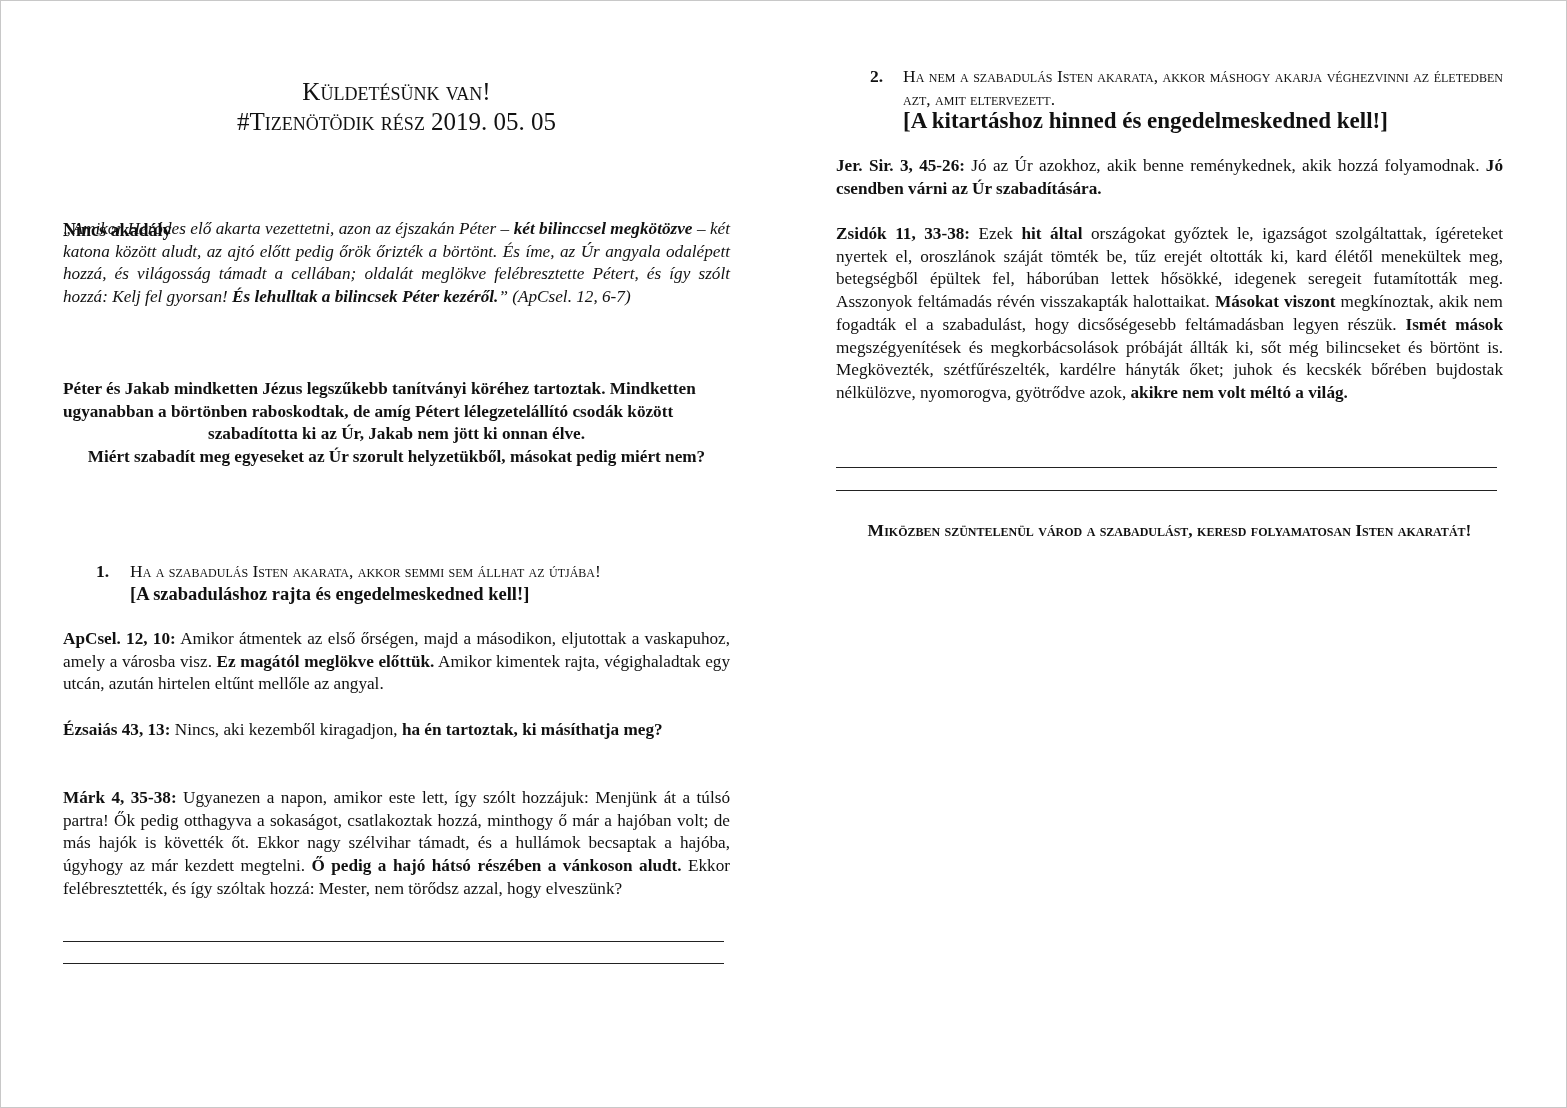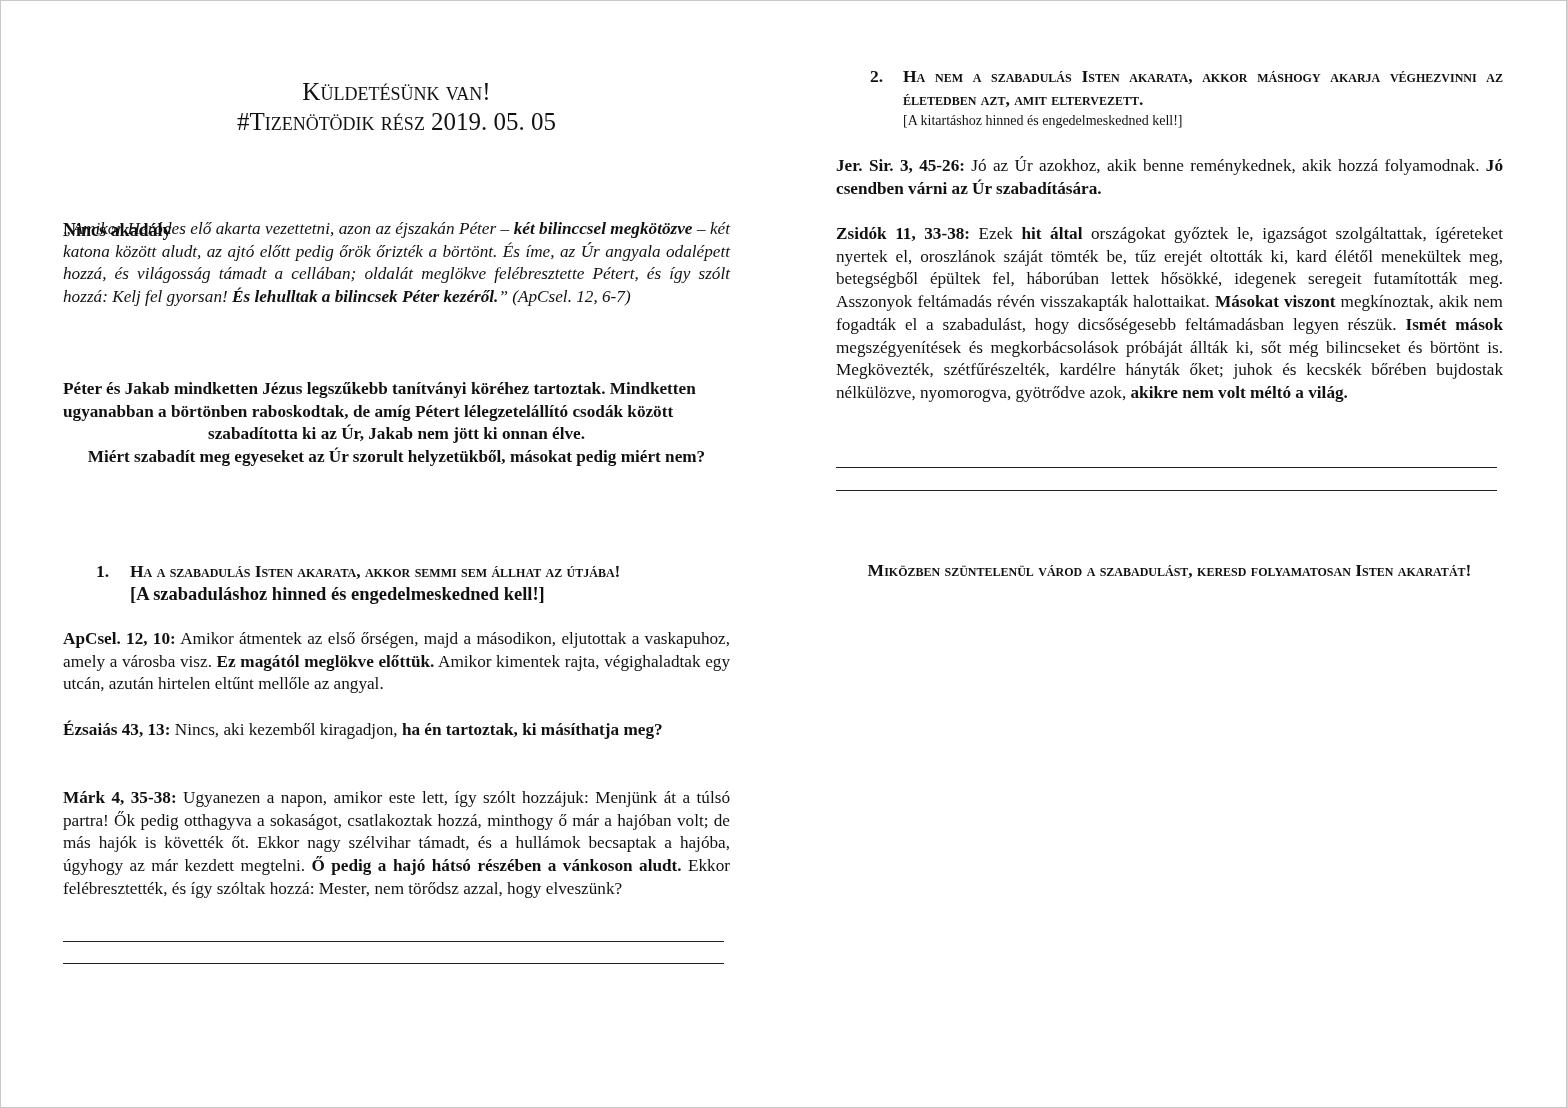--- a/index.html
+++ b/index.html
@@ -8,21 +8,21 @@
   .frame { position:absolute; left:0; top:0; width:1565px; height:1106px;
            border:1px solid #c8c8c8; }
   .title { position:absolute; left:63px; width:667px; top:64px; text-align:center;
            font-variant:small-caps; font-size:25px; line-height:30px;margin-top:13px; }
   .p { position:absolute; font-size:17.2px; line-height:22.7px; text-align:justify;
        text-align-last:left; margin:0; }
   .center { text-align:left; text-align-last:center; font-weight:bold; }
   .heading-label { font-weight:bold; font-size:18px; }
   .num-item { position:absolute; font-size:17.5px; line-height:22.5px; }
   .num-item .num { position:absolute; left:0; top:0; font-weight:bold; }
-  .sc { font-variant:small-caps; font-weight:bold; }
+  .sc { font-variant:small-caps; font-weight:normal; }
   .rule { position:absolute; height:0; border-top:1.3px solid #222; }
   .closing { position:absolute; text-align:center; font-variant:small-caps; font-weight:bold;
              font-size:17.5px; line-height:22.5px; }
 </style>
 </head>
 <body>
 
 <div class="frame"></div>
 
 <div class="title">
@@ -36,38 +36,38 @@
 
 <div class="p center" style="left:63px; top:378px; width:667px;">
   <div>Péter és Jakab mindketten Jézus legszűkebb tanítványi köréhez tartoztak. Mindketten ugyanabban a börtönben raboskodtak, de amíg Pétert lélegzetelállító csodák között szabadította ki az Úr, Jakab nem jött ki onnan élve.</div>
   <div>Miért szabadít meg egyeseket az Úr szorult helyzetükből, másokat pedig miért nem?</div>
 </div>
 
 <div class="num-item" style="left:96px; top:560px; width:640px;">
   <span class="num">1.</span>
   <div style="margin-left:34px;">
     <div class="sc">Ha a szabadulás Isten akarata, akkor semmi sem állhat az útjába!</div>
-    <div style="font-weight:bold; font-size:18.5px;">[A szabaduláshoz hinned és engedelmeskedned kell!]</div>
+    <div style="font-weight:bold; font-size:18.5px;">[A szabaduláshoz rajta és engedelmeskedned kell!]</div>
   </div>
 </div>
 
 <p class="p" style="left:63px; top:628px; width:667px;"><span style="font-weight: bold;">ApCsel. 12, 10:</span><span> Amikor átmentek az első őrségen, majd a másodikon, eljutottak a vaskapuhoz, amely a városba visz. </span><span style="font-weight: bold;">Ez magától meglökve előttük.</span><span> Amikor kimentek rajta, végighaladtak egy utcán, azután hirtelen eltűnt mellőle az angyal.</span></p>
 <p class="p" style="left:63px; top:719px; width:667px;"><span style="font-weight: bold;">Ézsaiás 43, 13:</span><span> Nincs, aki kezemből kiragadjon, </span><span style="font-weight: bold;">ha én tartoztak, ki másíthatja meg?</span></p>
 <p class="p" style="left:63px; top:787px; width:667px;"><span style="font-weight: bold;">Márk 4, 35-38:</span><span> Ugyanezen a napon, amikor este lett, így szólt hozzájuk: Menjünk át a túlsó partra! Ők pedig otthagyva a sokaságot, csatlakoztak hozzá, minthogy ő már a hajóban volt; de más hajók is követték őt. Ekkor nagy szélvihar támadt, és a hullámok becsaptak a hajóba, úgyhogy az már kezdett megtelni. </span><span style="font-weight: bold;">Ő pedig a hajó hátsó részében a vánkoson aludt.</span><span> Ekkor felébresztették, és így szóltak hozzá: Mester, nem törődsz azzal, hogy elveszünk?</span></p>
 
 <div class="rule" style="left:63px; top:941px; width:661px;"></div>
 <div class="rule" style="left:63px; top:963px; width:661px;"></div>
 
 <div class="num-item" style="left:870px; top:65px; width:633px;">
   <span class="num">2.</span>
   <div style="margin-left:33px;">
     <div class="sc" style="text-align:justify;">Ha nem a szabadulás Isten akarata, akkor máshogy akarja véghezvinni az életedben azt, amit eltervezett.</div>
-    <div style="font-weight:normal; font-size:14px;">[A kitartáshoz hinned és engedelmeskedned kell!]</div>
+    <div style="font-weight:bold; font-size:23px;">[A kitartáshoz hinned és engedelmeskedned kell!]</div>
   </div>
 </div>
 
 <p class="p" style="left:836px; top:155px; width:667px;"><span style="font-weight: bold;">Jer. Sir. 3, 45-26:</span><span> Jó az Úr azokhoz, akik benne reménykednek, akik hozzá folyamodnak. </span><span style="font-weight: bold;">Jó csendben várni az Úr szabadítására.</span></p>
 <p class="p" style="left:836px; top:223px; width:667px;"><span style="font-weight: bold;">Zsidók 11, 33-38:</span><span> Ezek </span><span style="font-weight: bold;">hit által</span><span> országokat győztek le, igazságot szolgáltattak, ígéreteket nyertek el, oroszlánok száját tömték be, tűz erejét oltották ki, kard élétől menekültek meg, betegségből épültek fel, háborúban lettek hősökké, idegenek seregeit futamították meg. Asszonyok feltámadás révén visszakapták halottaikat. </span><span style="font-weight: bold;">Másokat viszont</span><span> megkínoztak, akik nem fogadták el a szabadulást, hogy dicsőségesebb feltámadásban legyen részük. </span><span style="font-weight: bold;">Ismét mások</span><span> megszégyenítések és megkorbácsolások próbáját állták ki, sőt még bilincseket és börtönt is. Megkövezték, szétfűrészelték, kardélre hányták őket; juhok és kecskék bőrében bujdostak nélkülözve, nyomorogva, gyötrődve azok, </span><span style="font-weight: bold;">akikre nem volt méltó a világ.</span></p>
 
 <div class="rule" style="left:836px; top:467px; width:661px;"></div>
 <div class="rule" style="left:836px; top:490px; width:661px;"></div>
 
-<div class="closing" style="left:836px; top:519px; width:667px;margin-top:40px;">Miközben szüntelenül várod a szabadulást, keresd folyamatosan Isten akaratát!</div>
+<div class="closing" style="left:836px; top:519px; width:667px;">Miközben szüntelenül várod a szabadulást, keresd folyamatosan Isten akaratát!</div>
 
 </body></html>

